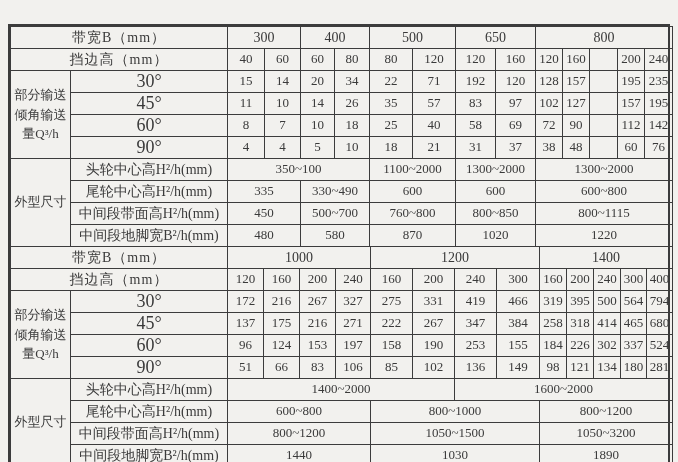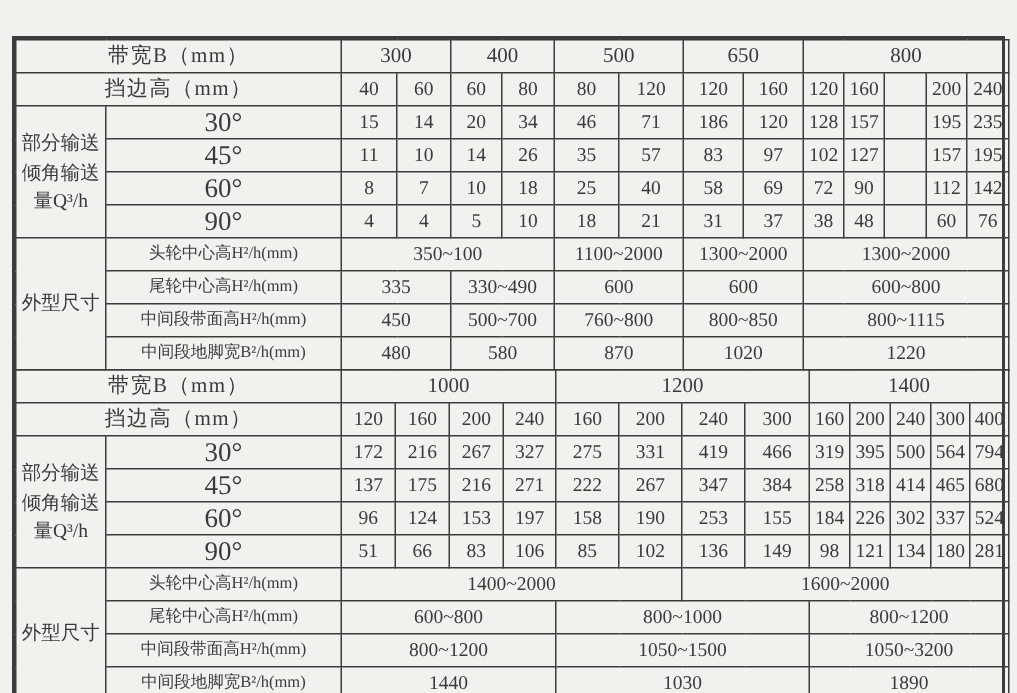--- a/index.html
+++ b/index.html
@@ -35,21 +35,21 @@
     overflow:hidden;
     white-space:nowrap;
     font-weight:normal;
   }
   td.lbl{font-size:14px; letter-spacing:1px;}
   td.grp{font-size:14px;}
   td.num{font-size:13px;}
   td.angle{font-size:18px;}
   td.grp-lbl{font-size:13px; letter-spacing:0;}
   td.pre{white-space:pre-line; line-height:1.5;}
-  td.dim-lbl{font-size:11px;}
+  td.dim-lbl{font-size:14px;}
 </style>
 </head>
 <body>
 
 <div class="sheet">
   <div class="grid-wrap">
     <table class="upper">
       <colgroup>
         <col style="width:60px">
           <col style="width:157px">
@@ -94,23 +94,23 @@
           </tr>
           <tr>
             <td class="grp-lbl pre" rowspan="4">部分输送
 倾角输送
 量Q³/h</td>
             <td class="angle">30°</td>
             <td class="num">15</td>
             <td class="num">14</td>
             <td class="num">20</td>
             <td class="num">34</td>
-            <td class="num">46</td>
+            <td class="num">22</td>
             <td class="num">71</td>
-            <td class="num">186</td>
+            <td class="num">192</td>
             <td class="num">120</td>
             <td class="num">128</td>
             <td class="num">157</td>
             <td class="num"></td>
             <td class="num">195</td>
             <td class="num">235</td>
           </tr>
           <tr>
             <td class="angle">45°</td>
             <td class="num">11</td>

